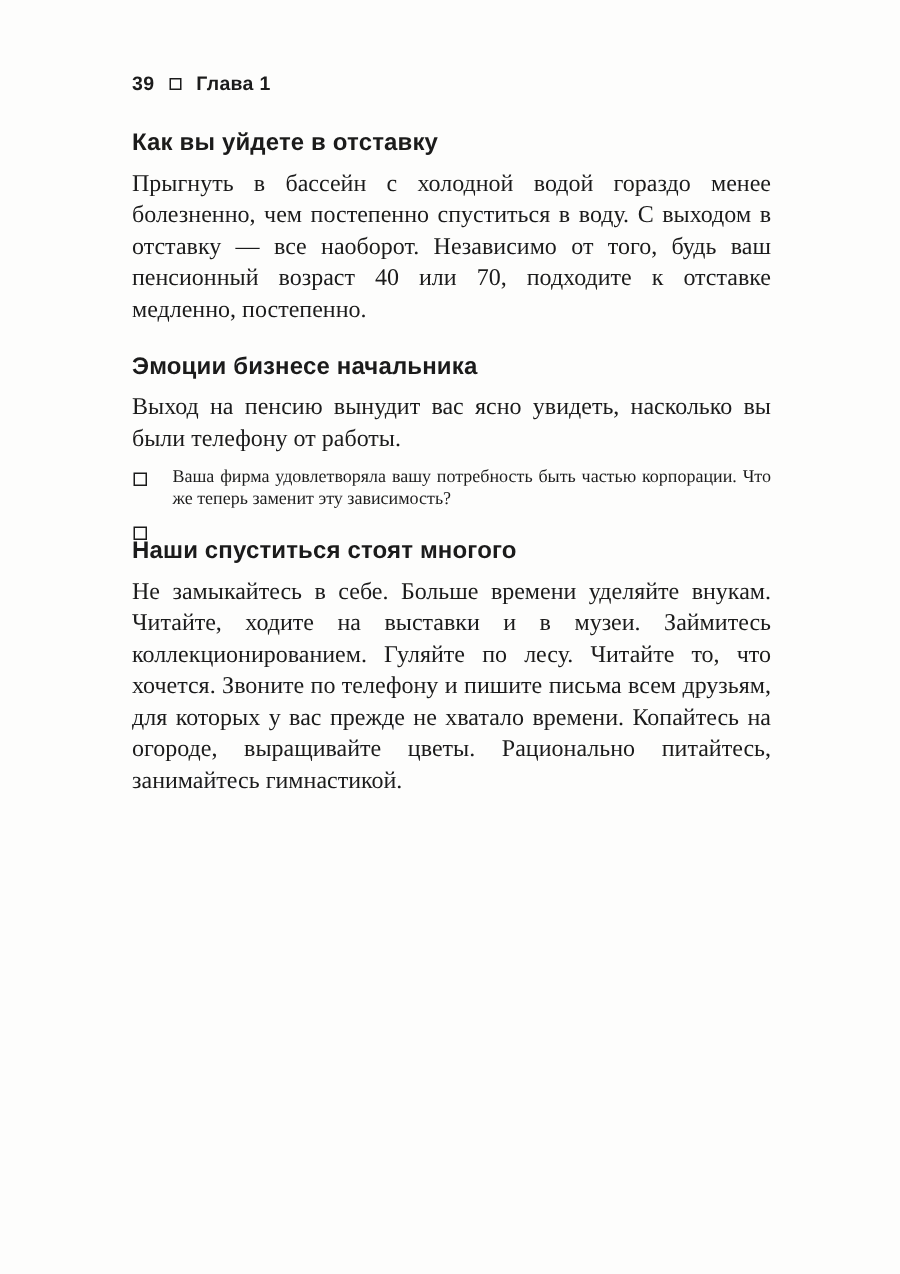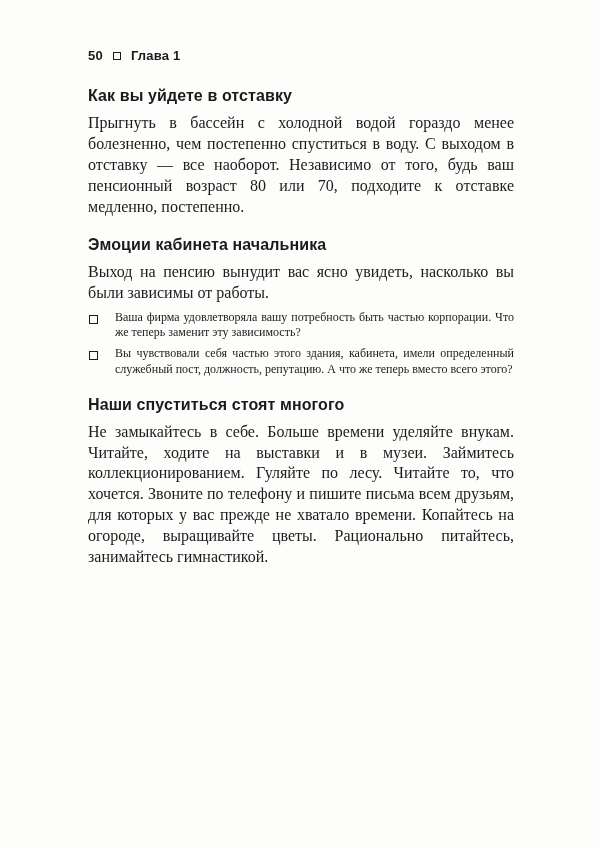--- a/index.html
+++ b/index.html
@@ -81,41 +81,37 @@
     box-sizing: border-box;
     display: inline-block;
   }
 </style>
 </head>
 <body>
 
 <div class="page">
 
   <div class="running-head">
-    <span class="pageno">50</span>
+    <span class="pageno">39</span>
     <span class="sq"></span>
     <span>Глава 1</span>
   </div>
 
   <h2 class="section-heading">Как вы уйдете в отставку</h2>
-  <p class="body-par">Прыгнуть в бассейн с холодной водой гораздо менее болезненно, чем постепенно спуститься в воду. С выходом в отставку — все наоборот. Независимо от того, будь ваш пенсионный возраст 80 или 70, подходите к отставке медленно, постепенно.</p>
+  <p class="body-par">Прыгнуть в бассейн с холодной водой гораздо менее болезненно, чем постепенно спуститься в воду. С выходом в отставку — все наоборот. Независимо от того, будь ваш пенсионный возраст 40 или 70, подходите к отставке медленно, постепенно.</p>
 
-  <h2 class="section-heading">Эмоции кабинета начальника</h2>
-  <p class="body-par">Выход на пенсию вынудит вас ясно увидеть, насколько вы были зависимы от работы.</p>
+  <h2 class="section-heading">Эмоции бизнесе начальника</h2>
+  <p class="body-par">Выход на пенсию вынудит вас ясно увидеть, насколько вы были телефону от работы.</p>
 
   <ul class="square-list">
     <li>
       <span class="bullet-sq"></span>
       <span>Ваша фирма удовлетворяла вашу потребность быть частью корпорации. Что же теперь заменит эту зависимость?</span>
     </li>
     <li>
       <span class="bullet-sq"></span>
     </li>
-    <li>
-      <span class="bullet-sq"></span>
-      <span>Вы чувствовали себя частью этого здания, кабинета, имели определенный служебный пост, должность, репутацию. А что же теперь вместо всего этого?</span>
-    </li>
   </ul>
 
   <h2 class="section-heading">Наши спуститься стоят многого</h2>
   <p class="body-par">Не замыкайтесь в себе. Больше времени уделяйте внукам. Читайте, ходите на выставки и в музеи. Займитесь коллекционированием. Гуляйте по лесу. Читайте то, что хочется. Звоните по телефону и пишите письма всем друзьям, для которых у вас прежде не хватало времени. Копайтесь на огороде, выращивайте цветы. Рационально питайтесь, занимайтесь гимнастикой.</p>
 
 </div>
 
 </body></html>

